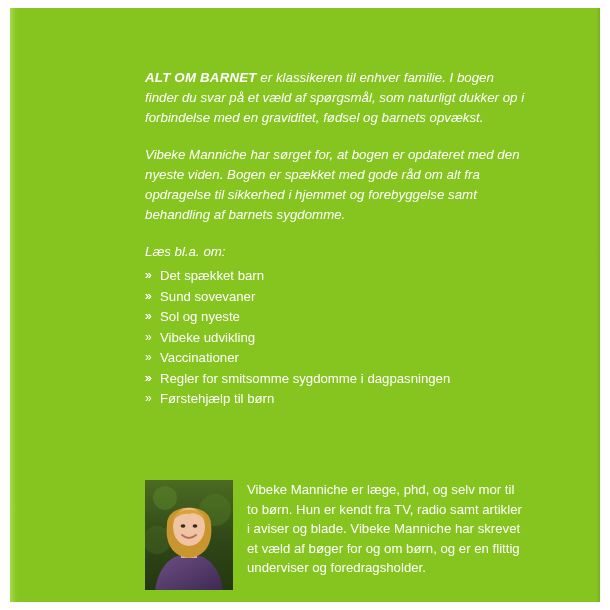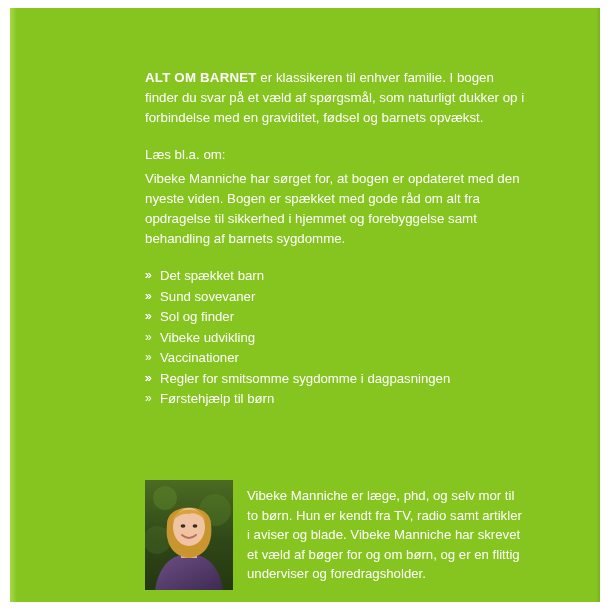--- a/index.html
+++ b/index.html
@@ -49,20 +49,21 @@
     left: 135px;
     top: 60px;
     width: 385px;
     color: #ffffff;
     font-size: 13.3px;
     line-height: 20px;
   }
 
   .para {
     margin: 0 0 17px 0;
+    font-style: italic;
   }
   .para:last-child { margin-bottom: 0; }
 
   .lead-strong {
     font-weight: bold;
     letter-spacing: 0.2px;
   }
 
   .list-heading {
     margin: 6px 0 4px 0;
@@ -87,21 +88,21 @@
     font-size: 12px;
     color: #ffffff;
   }
 
   .author-block {
     position: absolute;
     left: 135px;
     top: 472px;
     width: 400px;
     display: flex;
-    align-items: center;
+    align-items: flex-start;
   }
 
   .author-photo {
     width: 88px;
     height: 110px;
     flex: 0 0 88px;
     border: 0;
     overflow: hidden;
     background: #2f4a18;
     position: relative;
@@ -117,31 +118,31 @@
 </style>
 </head>
 <body>
 
 <div id="book-back-cover">
 
   <div class="content">
 
     <p class="para"><span class="lead-strong">ALT OM BARNET</span><span> er klassikeren til enhver familie. I bogen finder du svar på et væld af spørgsmål, som naturligt dukker op i forbindelse med en graviditet, fødsel og barnets opvækst.</span></p>
 
+    <p class="para">Vibeke Manniche har sørget for, at bogen er opdateret med den nyeste viden. Bogen er spækket med gode råd om alt fra opdragelse til sikkerhed i hjemmet og forebyggelse samt behandling af barnets sygdomme.</p>
+
     <p class="para list-heading">Læs bl.a. om:</p>
-
-    <p class="para">Vibeke Manniche har sørget for, at bogen er opdateret med den nyeste viden. Bogen er spækket med gode råd om alt fra opdragelse til sikkerhed i hjemmet og forebyggelse samt behandling af barnets sygdomme.</p>
 
     <ul class="topic-list">
       <li><span class="bullet">»</span></li>
       <li><span class="bullet">»</span><span>Det spækket barn</span></li>
       <li><span class="bullet">»</span></li>
       <li><span class="bullet">»</span><span>Sund sovevaner</span></li>
       <li><span class="bullet">»</span></li>
-      <li><span class="bullet">»</span><span>Sol og finder</span></li>
+      <li><span class="bullet">»</span><span>Sol og nyeste</span></li>
       <li><span class="bullet">»</span><span>Vibeke udvikling</span></li>
       <li><span class="bullet">»</span><span>Vaccinationer</span></li>
       <li><span class="bullet">»</span></li>
       <li><span class="bullet">»</span></li>
       <li><span class="bullet">»</span><span>Regler for smitsomme sygdomme i dagpasningen</span></li>
       <li><span class="bullet">»</span><span>Førstehjælp til børn</span></li>
     </ul>
 
   </div>
 

